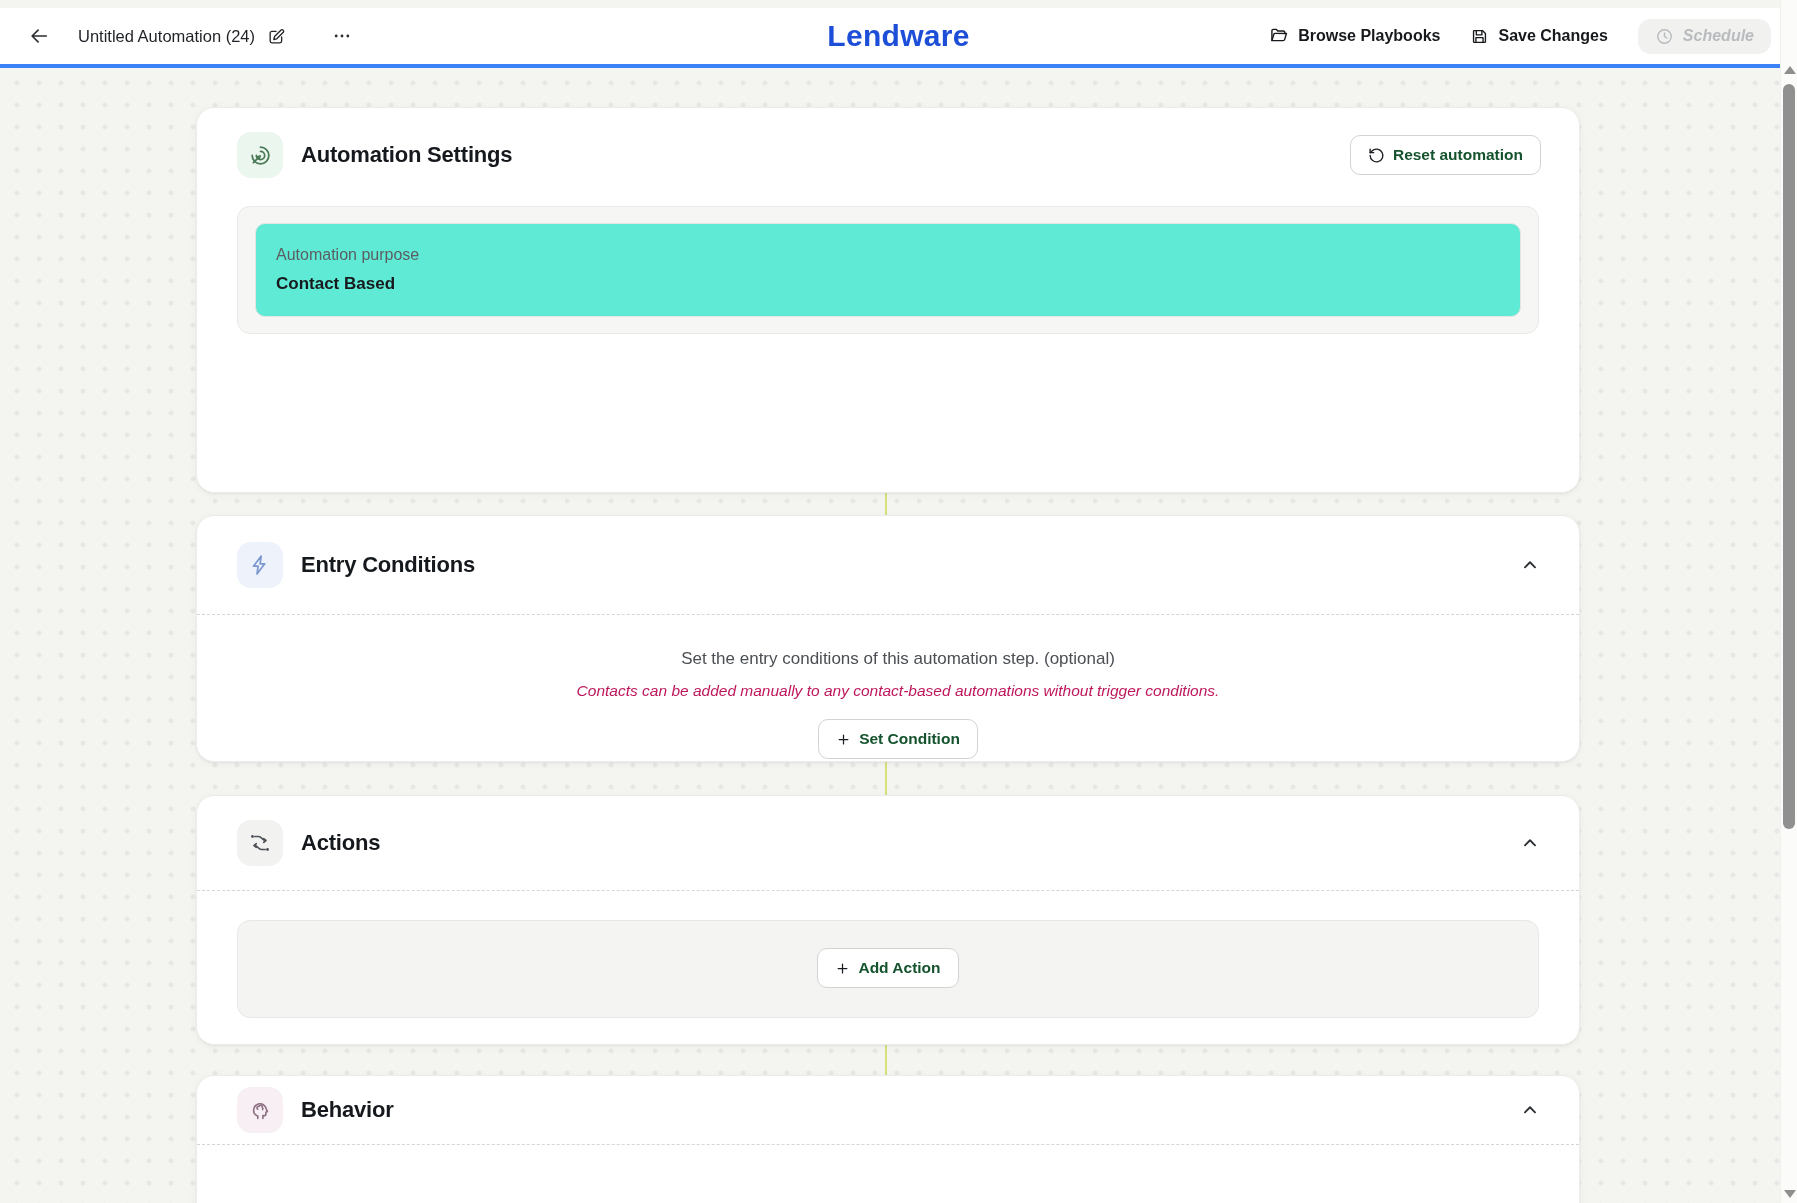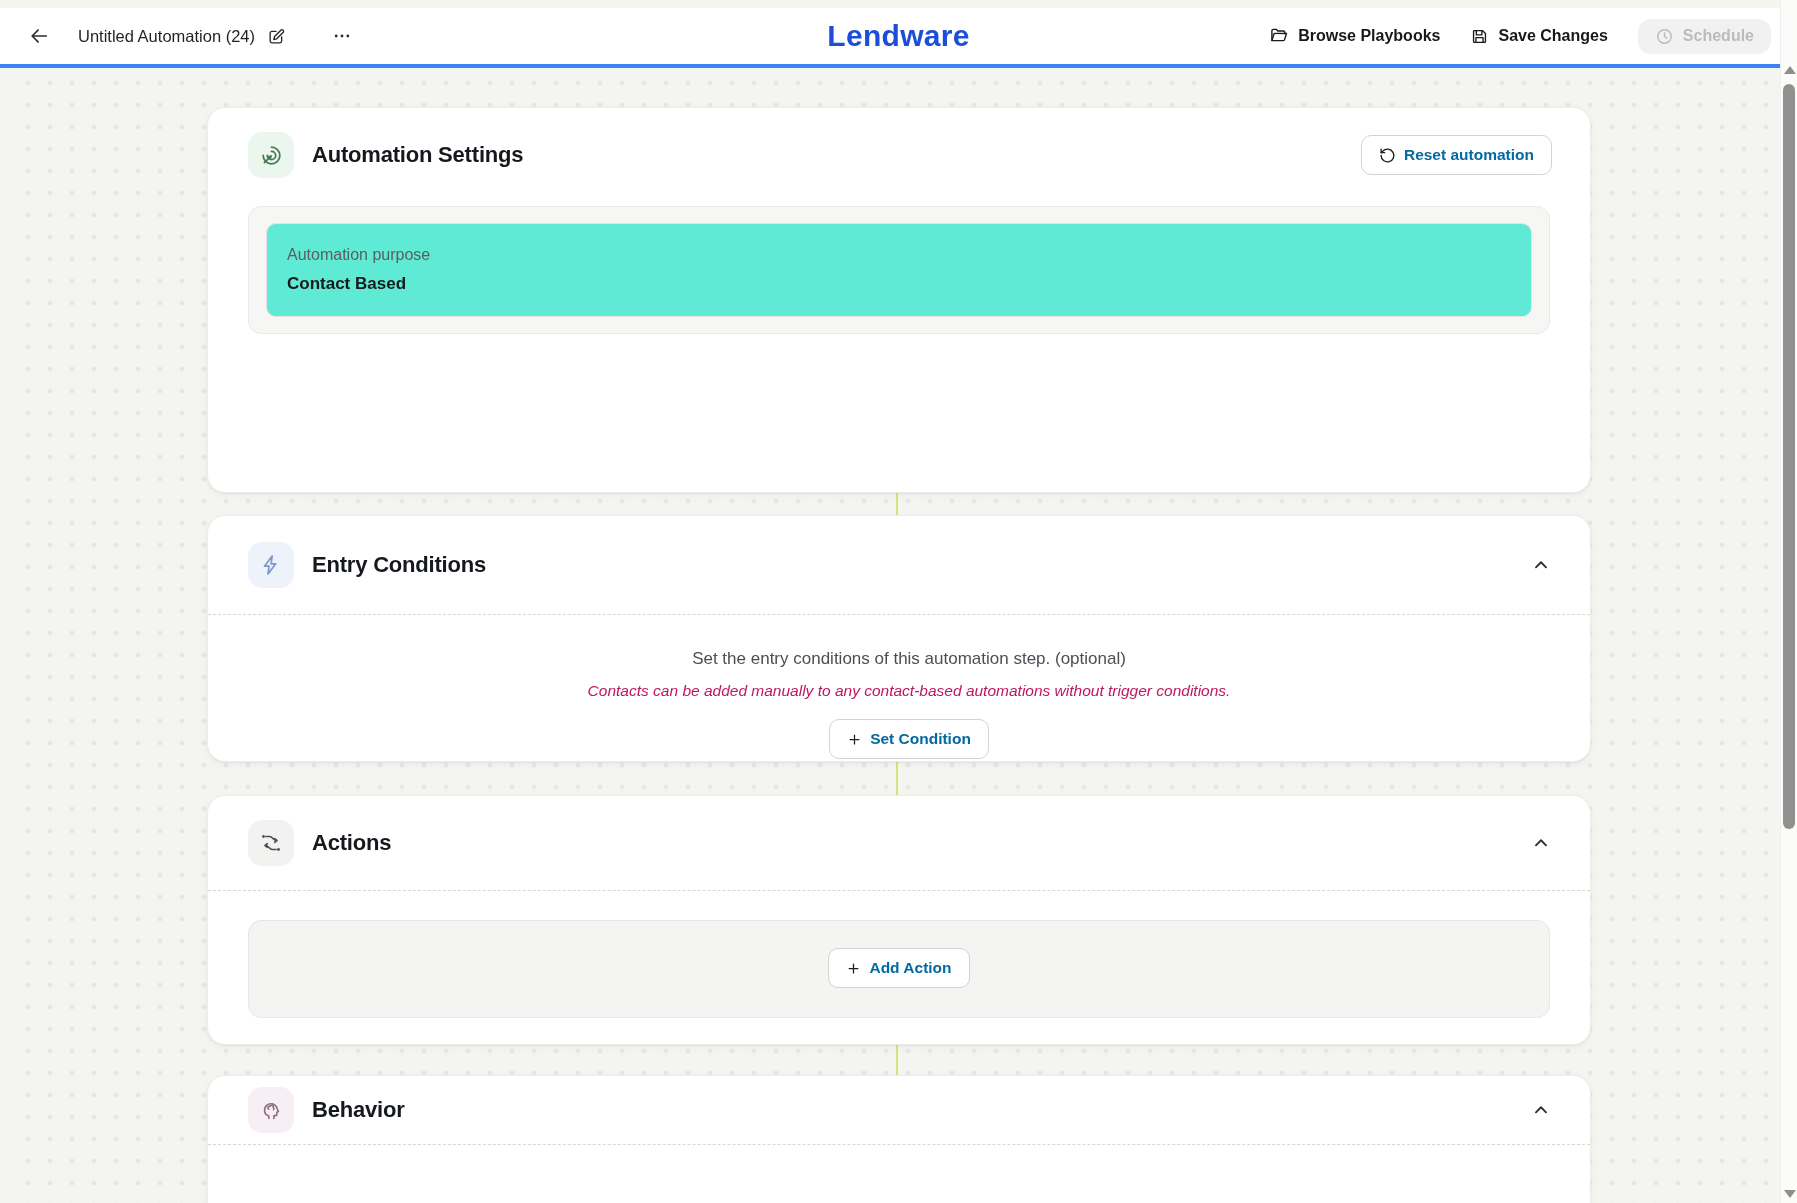--- a/index.html
+++ b/index.html
@@ -20,26 +20,26 @@
   .logo {
     position:absolute; left:50%; transform:translateX(-50%);
     font-size:30px; font-weight:600; color:#1d4ed8; letter-spacing:0.3px;
   }
   .topbar-right { margin-left:auto; display:flex; align-items:center; gap:30px; padding-right:26px; }
   .text-btn { background:none; border:none; cursor:pointer; display:flex; align-items:center; gap:9px;
     font-family:"Liberation Sans",sans-serif; font-size:16px; font-weight:600; color:#17191c; }
   .pill-btn {
     display:flex; align-items:center; gap:9px; border:none; cursor:default;
     background:#f1f1ef; color:#b9bcbf; border-radius:13px; padding:8px 17px;
-    font-family:"Liberation Sans",sans-serif; font-size:16px; font-weight:600;
+    font-family:"Liberation Sans",sans-serif; font-size:16px; font-weight:600;font-style:italic;
   }
 
   
   .canvas {
-    position:absolute; top:60px; left:11px; width:1780px; height:1143px; overflow:hidden;
+    position:absolute; top:60px; left:0; width:1780px; height:1143px; overflow:hidden;
     background-color:#f4f4f1;
     background-image: radial-gradient(circle, #e7e7e4 2.2px, transparent 2.7px);
     background-size:22px 22px; background-position:6px 12px;
   }
   .connector { position:absolute; left:885px; top:380px; width:2px; height:720px; z-index:0; }
 
   .card {
     position:absolute; left:196px; width:1384px; background:#ffffff;
     border:1px solid #ececea; border-radius:18px; z-index:1;
     box-shadow:0 1px 2px rgba(16,24,40,.05), 0 2px 8px rgba(16,24,40,.04);
@@ -47,21 +47,21 @@
   .card-header { position:relative; display:flex; align-items:center; gap:18px; padding:24px 40px; }
   .section-icon { width:46px; height:46px; border-radius:14px; display:flex; align-items:center; justify-content:center; flex:0 0 auto; }
   .section-title { font-size:22px; font-weight:700; color:#15181c; letter-spacing:-0.2px; }
   .chevron-btn { position:absolute; right:38px; top:50%; transform:translateY(-50%);
     background:none; border:none; cursor:pointer; color:#2c2f33; display:flex; }
   .dashed-divider { border-top:1px dashed #d6d6d4; height:0; }
 
   .outline-btn {
     display:inline-flex; align-items:center; gap:8px; background:#ffffff;
     border:1px solid #d3d3d1; border-radius:10px; padding:10px 17px; cursor:pointer;
-    font-family:"Liberation Sans",sans-serif; font-size:15.5px; font-weight:600; color:#0369a1;
+    font-family:"Liberation Sans",sans-serif; font-size:15.5px; font-weight:600; color:#14532d;
   }
 
   
   .settings-panel { margin:4px 40px 0; background:#f6f6f4; border:1px solid #e9e9e7; border-radius:13px; padding:16px 17px; }
   .field-card { background:#5eead4; border:1px solid #e5e5e3; border-radius:10px; padding:22px 20px; cursor:pointer; }
   .field-card + .field-card { margin-top:16px; }
   .field-label { font-size:16px; color:#5a5e63; margin-bottom:10px; }
   .field-value { font-size:17px; font-weight:700; color:#17191c; }
   .reset-btn { position:absolute; right:38px; top:50%; transform:translateY(-50%); }
 

